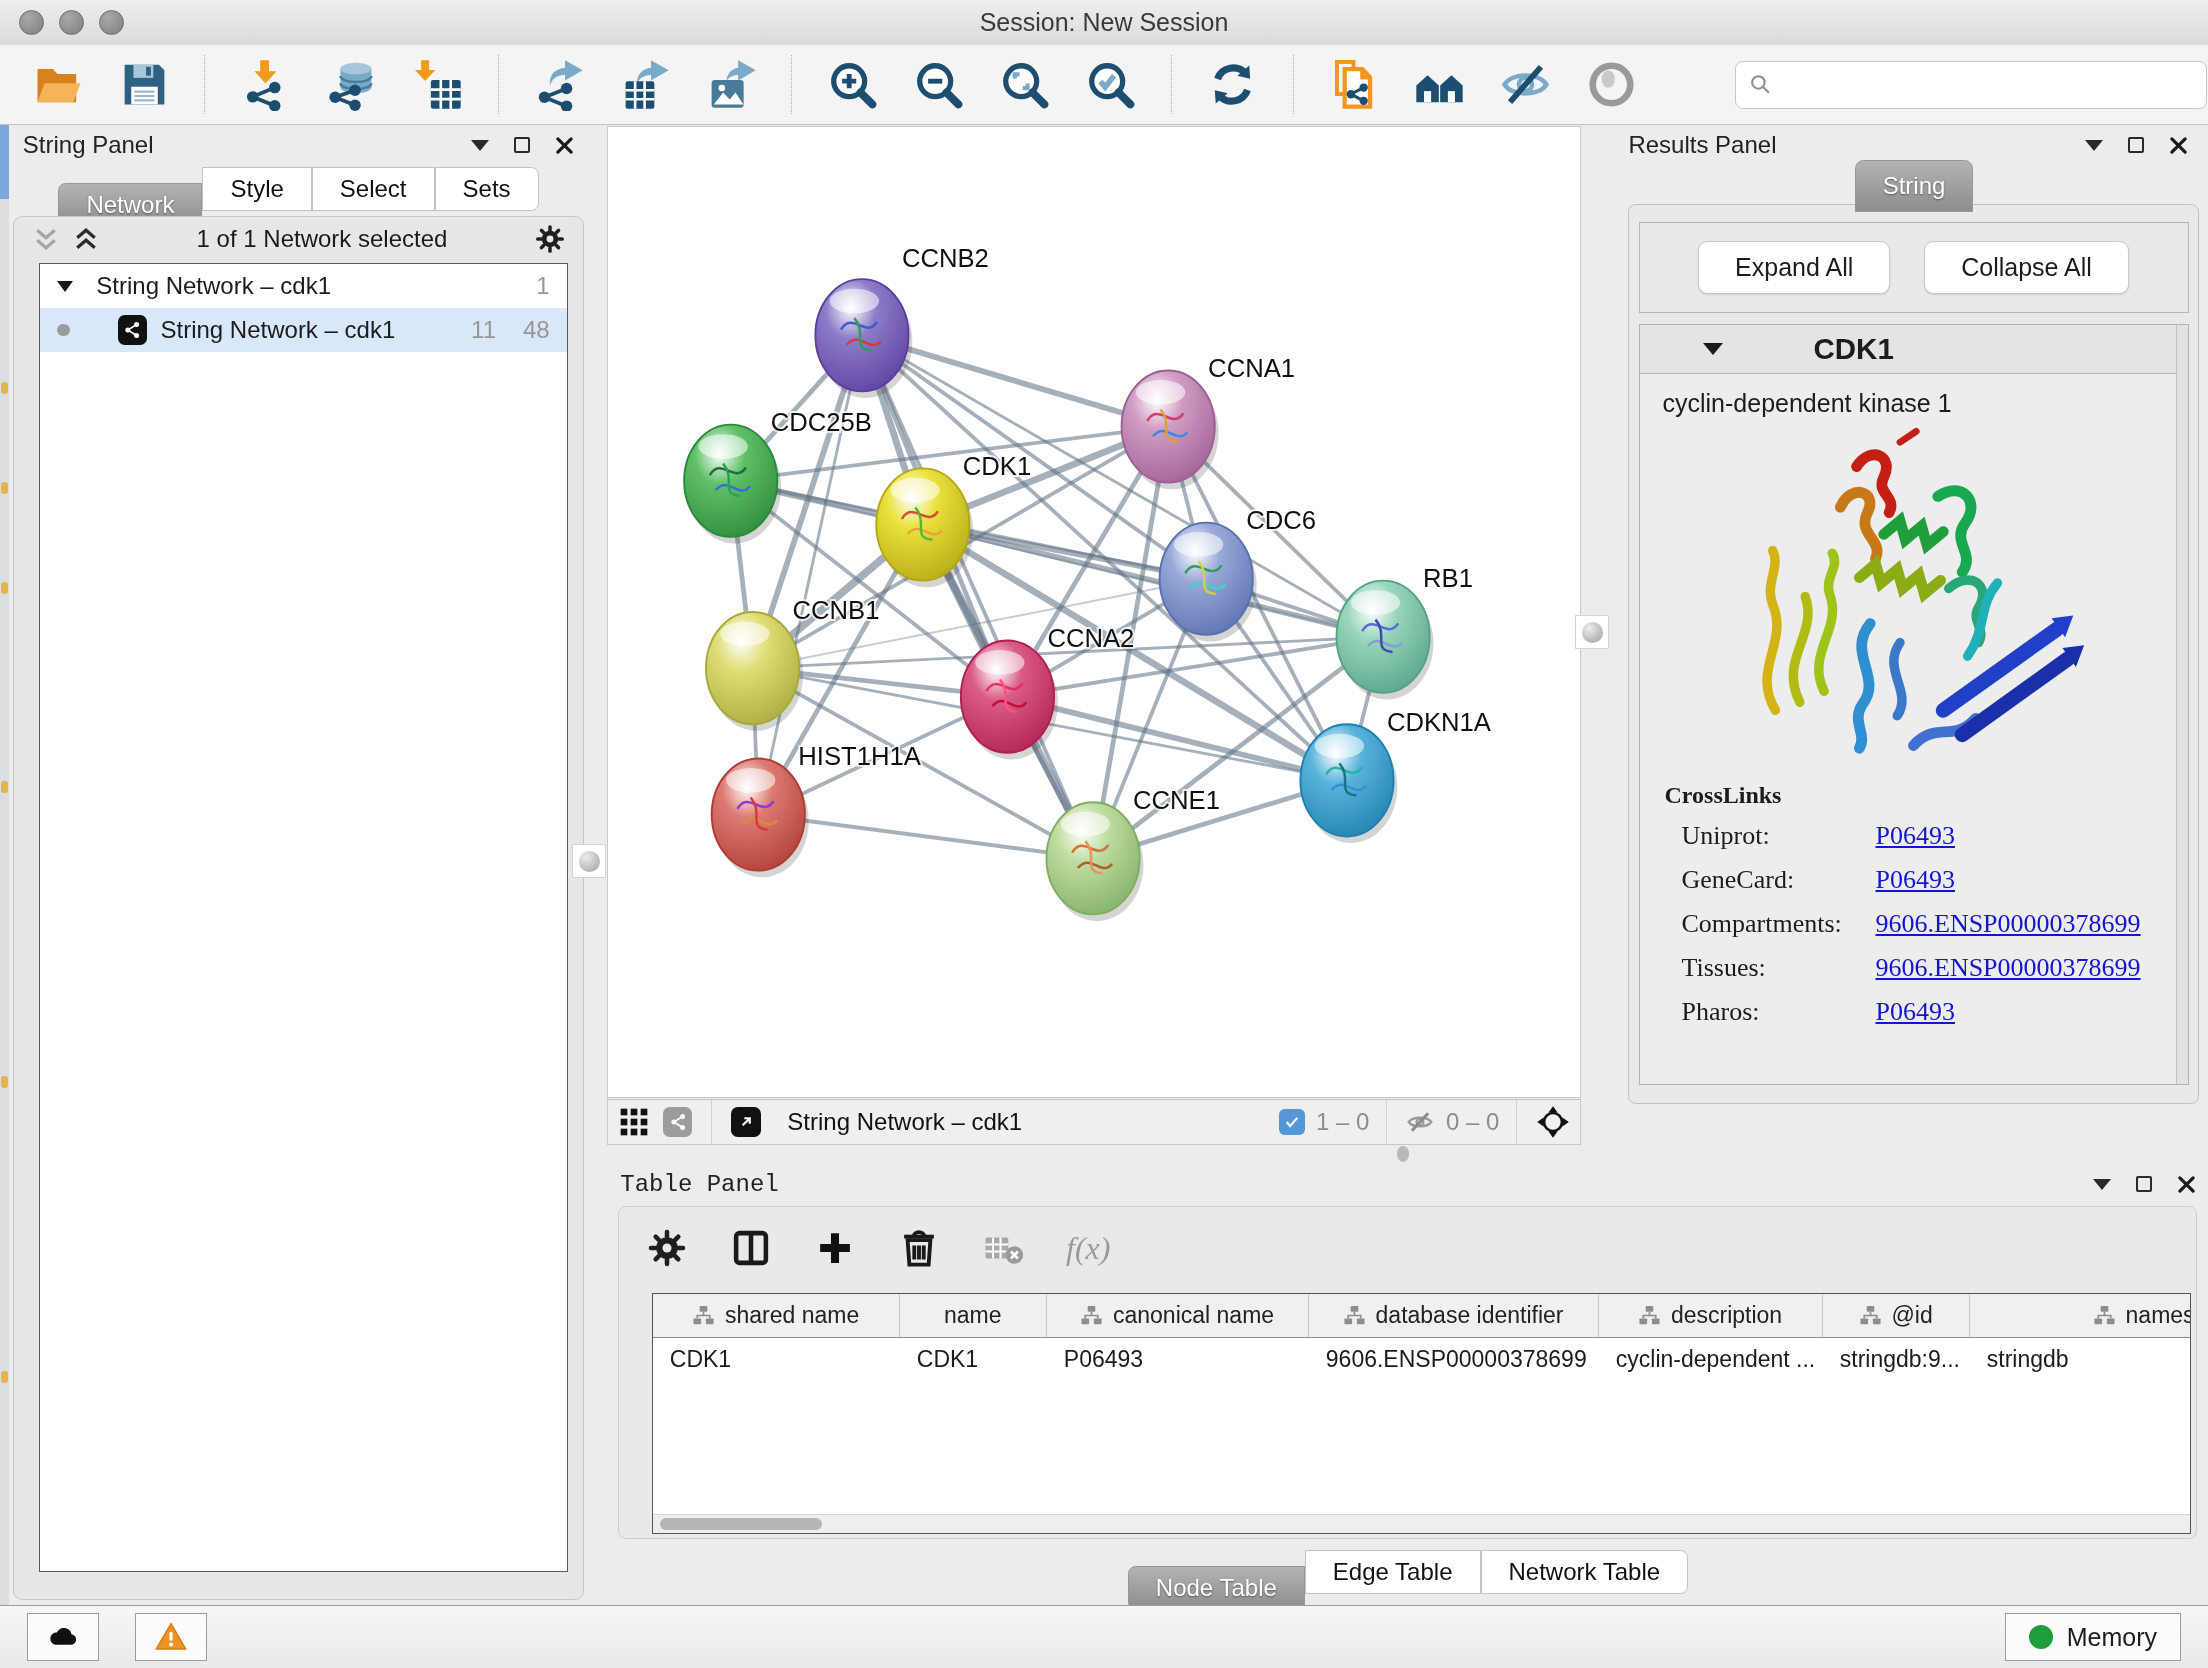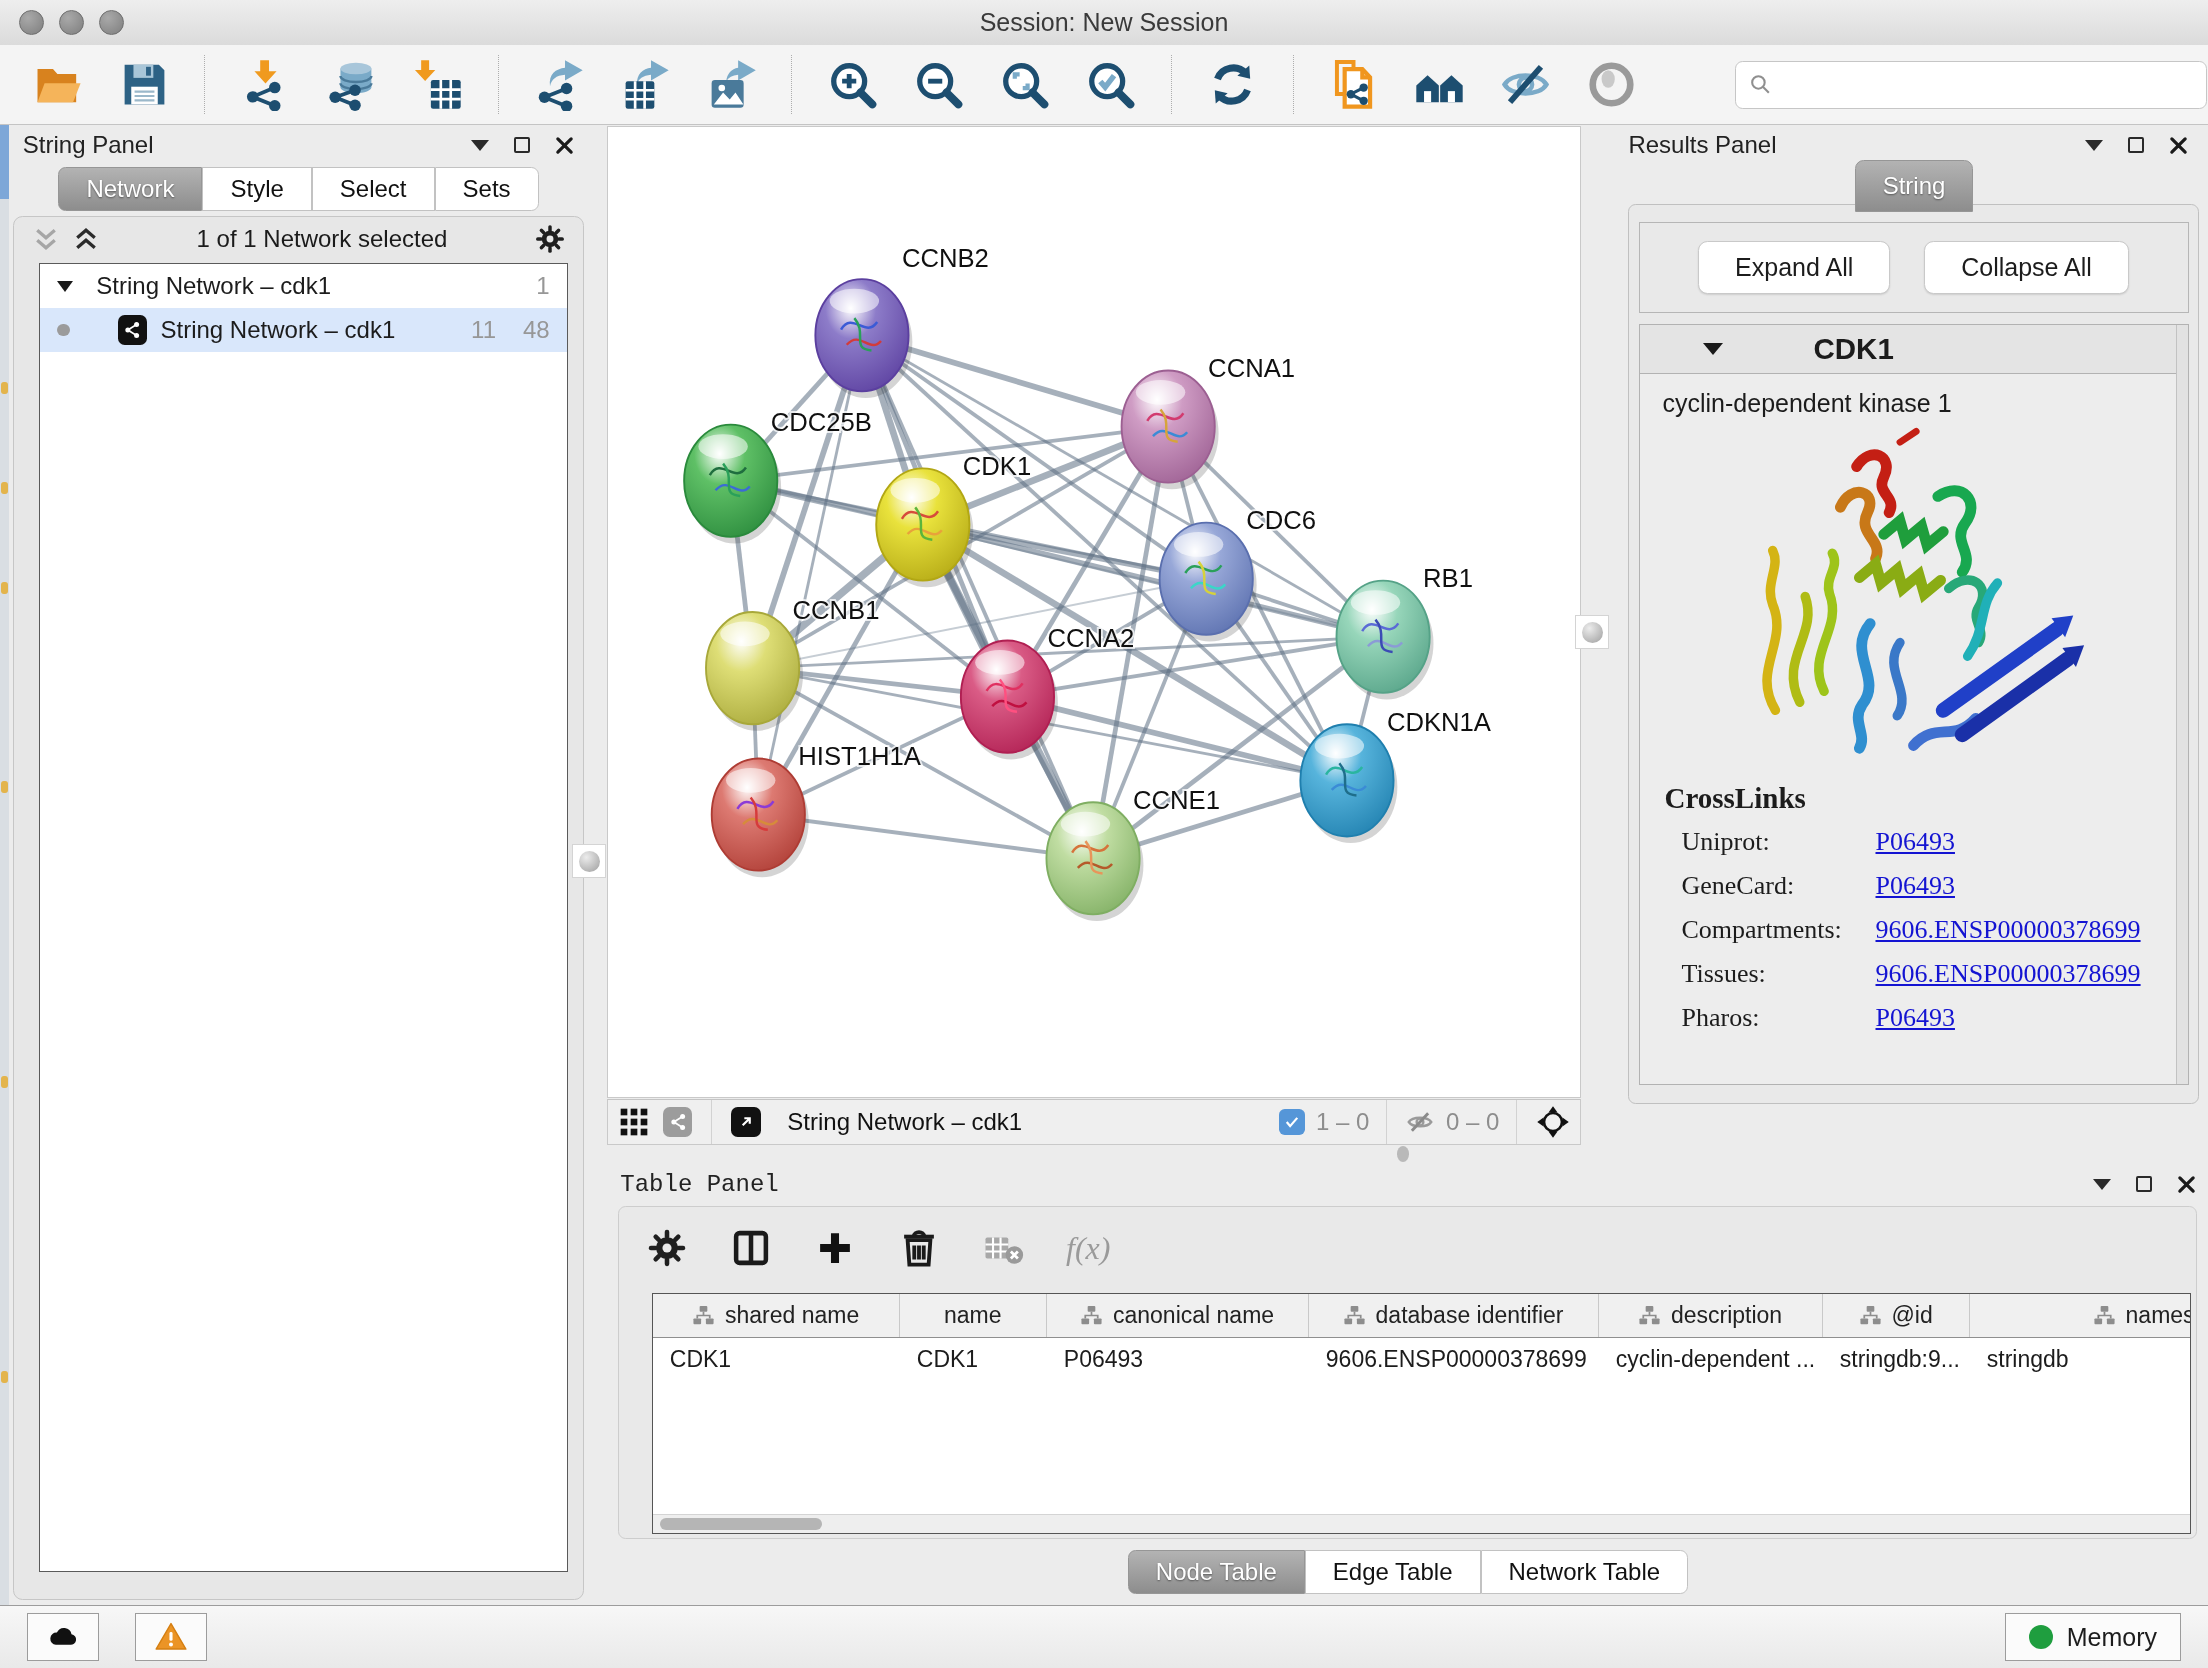--- a/index.html
+++ b/index.html
@@ -32,21 +32,21 @@
   .panel-header{position:absolute;height:40px;display:flex;align-items:center;font-size:24px;color:#222;}
   .wc{display:flex;align-items:center;gap:25px;margin-left:auto;}
   .wc-caret{width:0;height:0;border-left:9.5px solid transparent;border-right:9.5px solid transparent;border-top:11.4px solid #2a2a2a;}
   .wc-float{width:16px;height:16px;border:2.4px solid #2a2a2a;border-radius:1.9px;}
   .wc-x svg{width:19px;height:19px;}
 
   
   .control-panel{position:absolute;left:9.5px;top:125px;width:578px;height:1481px;}
   .cp-tabs{position:absolute;left:0;right:0;top:42px;display:flex;justify-content:center;}
   .tab{height:44px;line-height:42px;padding:0 27px;font-size:24px;background:#fff;border:1px solid #c2c2c2;color:#111;}
-  .tab.first{border-radius:7.6px 0 0 7.6px;}
+  .tab.first{border-radius:7.6px 0 0 7.6px;margin-top:16px;}
   .tab.last{border-radius:0 7.6px 7.6px 0;}
   .tab.sel{background:linear-gradient(#b3b3b3,#8d8d8d);color:#fff;text-shadow:0 1px 1.9px rgba(0,0,0,.45);border-color:#969696;}
   .cp-box{position:absolute;left:3.8px;right:3.8px;top:91px;bottom:5.7px;background:#e7e7e7;
     border:1px solid #c6c6c6;border-radius:9.5px;}
   .cp-status{height:44px;display:flex;align-items:center;padding:0 17px;font-size:24px;color:#1b1b1b;}
   .cp-status .chev{width:30px;height:30px;margin-right:9.5px;}
   .cp-status .txt{flex:1;text-align:center;}
   .gear-ic{width:32px;height:32px;}
   .tree{position:absolute;left:25px;right:15px;top:46px;bottom:27.6px;background:#fff;border:1.9px solid #5a5a5a;overflow:hidden;}
   .trow{height:44px;display:flex;align-items:center;padding:0 17px;font-size:24px;}
@@ -84,21 +84,21 @@
     display:flex;align-items:center;justify-content:center;gap:34px;}
   .rp-btn{height:53px;padding:0 36px;background:#fff;border:1px solid #c9c9c9;border-radius:9.5px;
     font-size:25px;display:flex;align-items:center;box-shadow:0 1px 1.9px rgba(0,0,0,.12);}
   .section{position:relative;margin:11.4px 9.5px 0;height:761px;border:1px solid #b2b2b2;background:#ededed;overflow:hidden;}
   .sec-header{height:49px;display:flex;align-items:center;background:#e4e4e4;border-bottom:1px solid #b2b2b2;}
   .sec-caret{width:0;height:0;border-left:10.5px solid transparent;border-right:10.5px solid transparent;border-top:12.4px solid #1a1a1a;margin-left:63px;}
   .gene{font-size:29.5px;font-weight:bold;margin-left:91px;}
   .desc{font-size:25px;padding:15px 23px 3.8px;}
   .protein{margin:3.8px auto 0;}
   .xl{font-family:"Liberation Serif",serif;padding:3.8px 25px 0;}
-  .xl-title{font-weight:bold;font-size:29px;margin-bottom:5.7px;}
+  .xl-title{font-weight:bold;font-size:24px;margin-bottom:5.7px;}
   .xl-row{display:flex;font-size:26px;line-height:44px;}
   .xl-row .xlab{width:211px;padding-left:17px;flex:none;}
   .xl-row a{color:#1414d2;text-decoration:underline;}
   .sec-scroll{position:absolute;right:0;top:0;bottom:0;width:11.4px;background:#e2e2e2;border-left:1px solid #c2c2c2;}
 
   
   .tp-header{left:607px;top:1164px;width:1602px;padding:0 13.3px;font-family:Liberation Mono, monospace;}
   .tp-box{position:absolute;left:618px;top:1206px;width:1579px;height:333px;background:#e9e9e9;
     border:1px solid #cdcdcd;border-radius:7.6px;}
   .tp-toolbar{height:82px;display:flex;align-items:center;padding:0 27px;gap:42px;}

